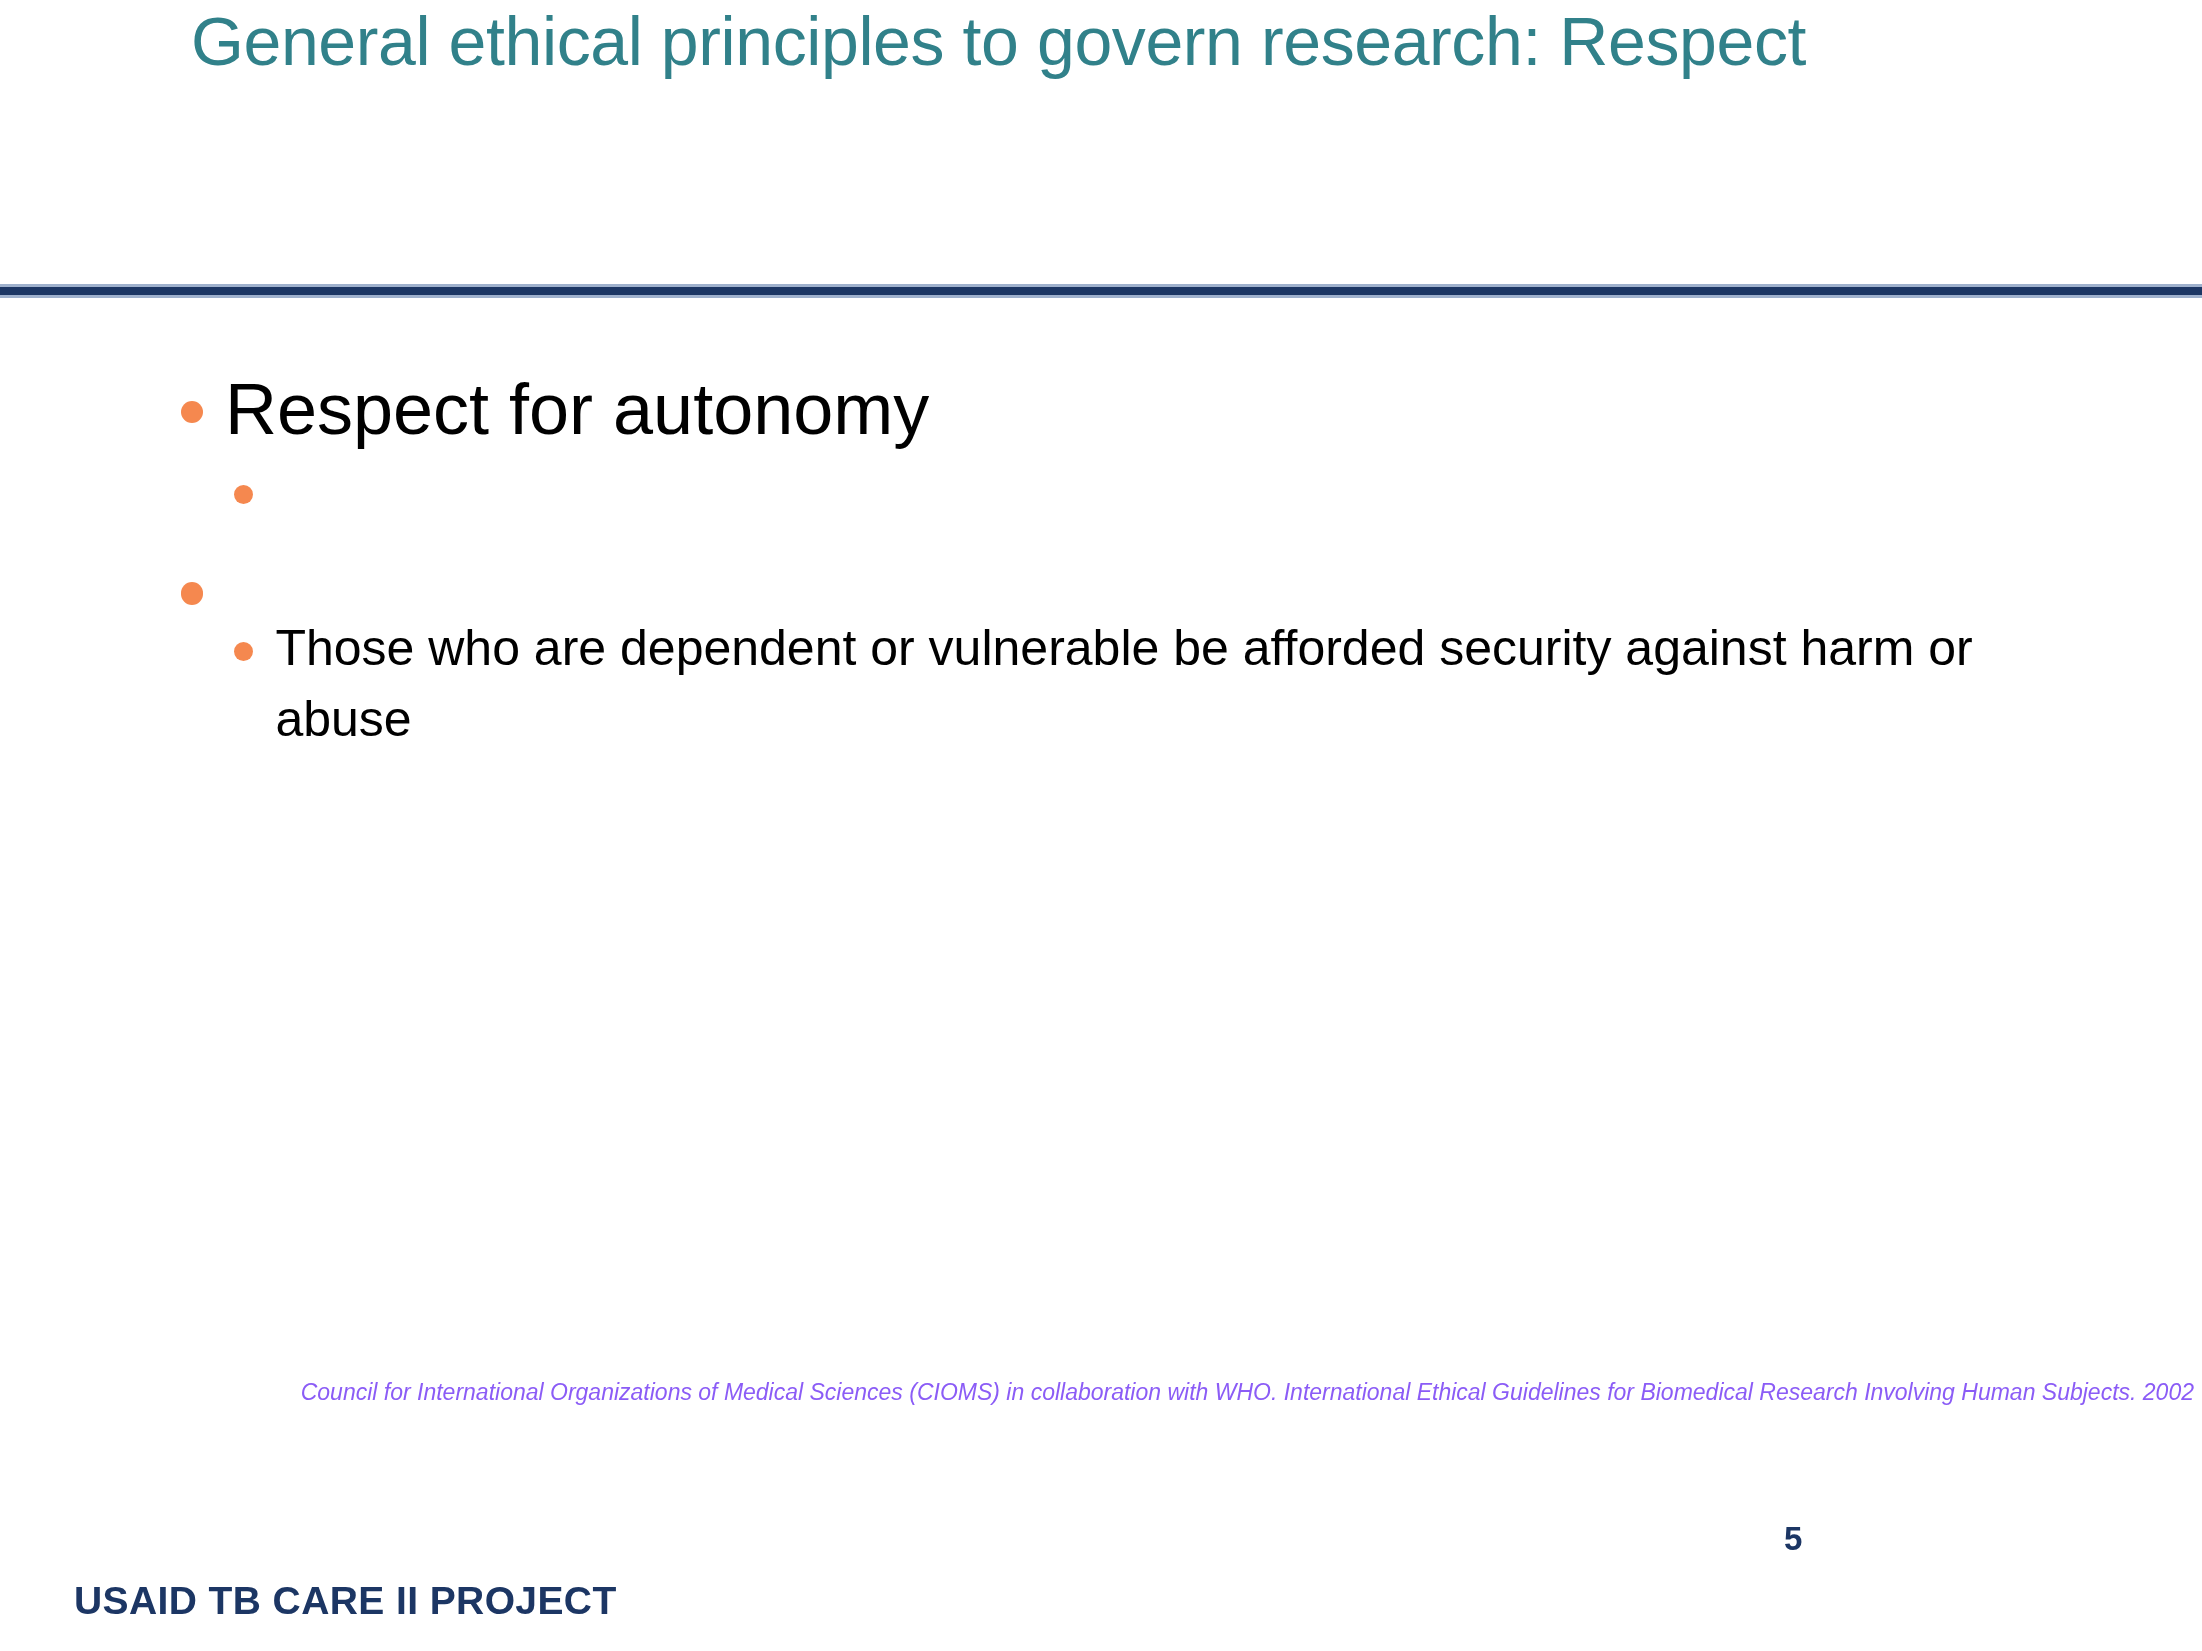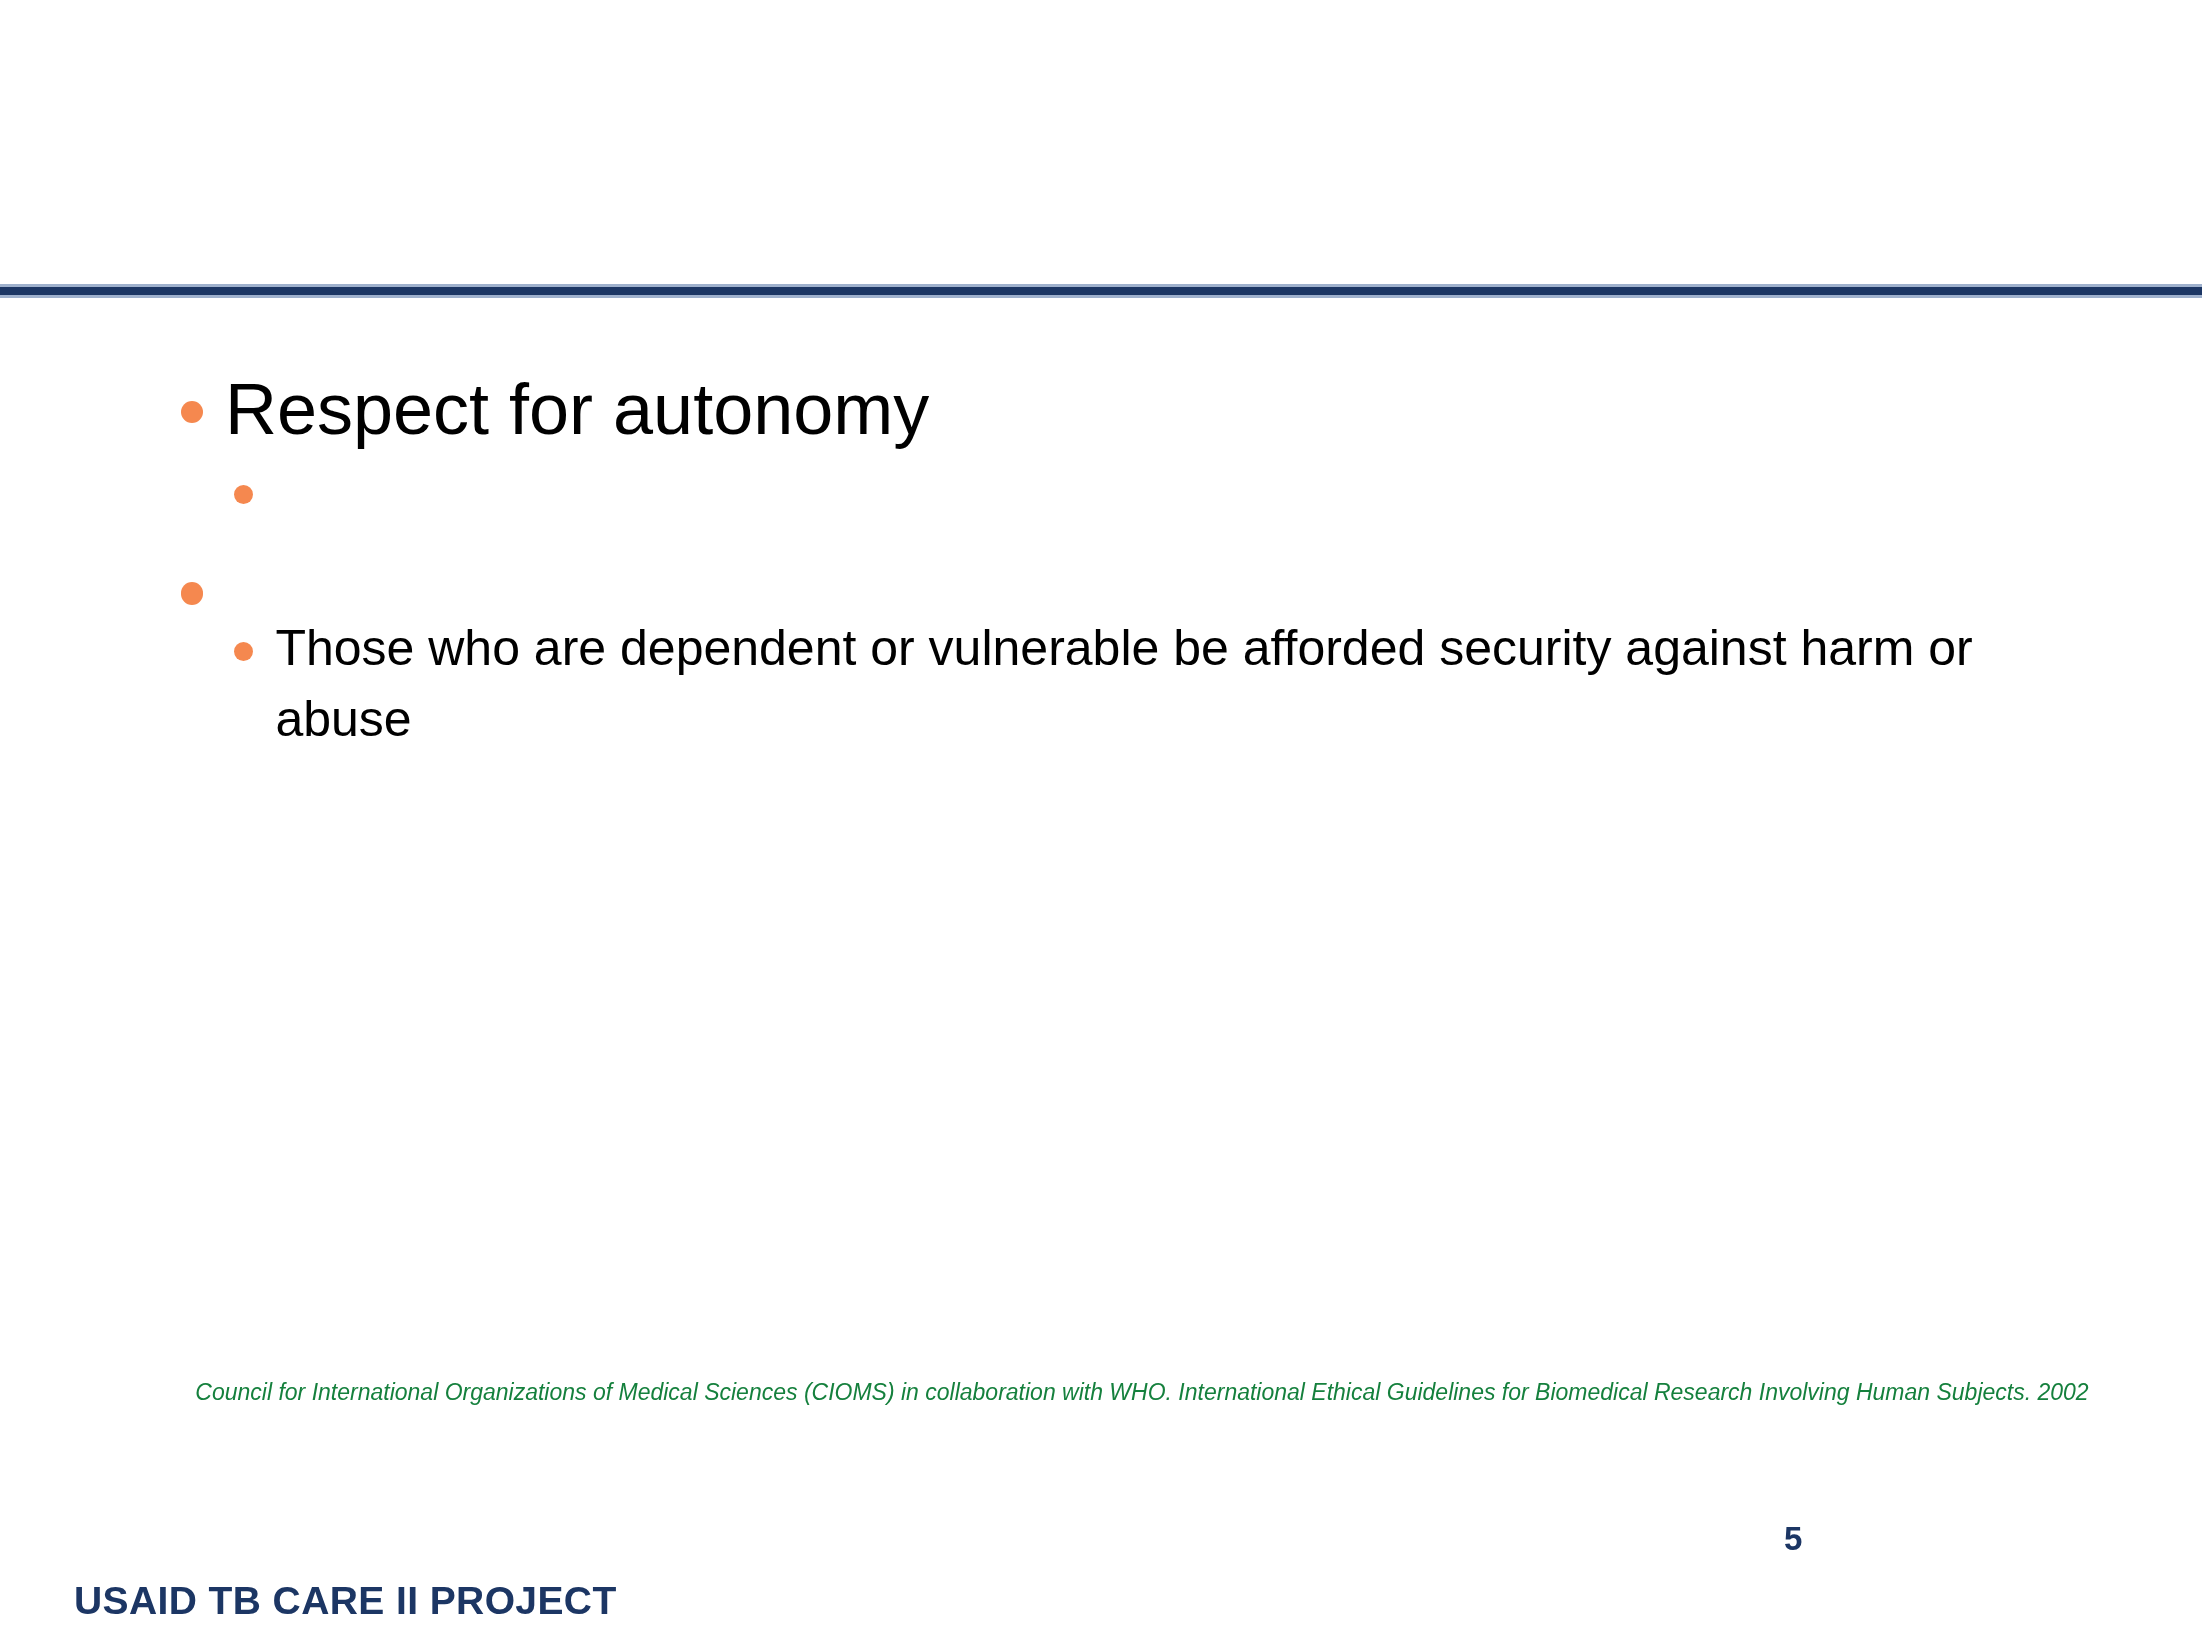--- a/index.html
+++ b/index.html
@@ -122,25 +122,25 @@
   }
 
   .gap-lg { height: 41px; }
 
   
   .citation {
     position: absolute;
     left: 90px;
     top: 1373px;
     width: 2104px;
-    text-align: center;
+    text-align: right;
     font-size: 23px;
     line-height: 38px;
     font-style: italic;
-    color: #15803d;
+    color: #8b5cf6;
     font-family: "Liberation Sans", sans-serif;
   }
 
   
   .page-number {
     position: absolute;
     left: 1784px;
     top: 1520px;
     font-size: 33px;
     font-weight: bold;
@@ -154,20 +154,23 @@
     font-weight: bold;
     color: #1C3664;
     letter-spacing: 0.4px;
   }
 </style>
 </head>
 <body>
 
 <div class="slide">
 
+  <div class="title-block">
+    <div class="slide-title">General ethical principles to govern research: Respect</div>
+  </div>
 
   <div class="divider">
     <div class="edge-top"></div>
     <div class="core"></div>
     <div class="edge-bottom"></div>
   </div>
 
   <div class="body-block">
 
     <div class="bullet-row lvl1">

